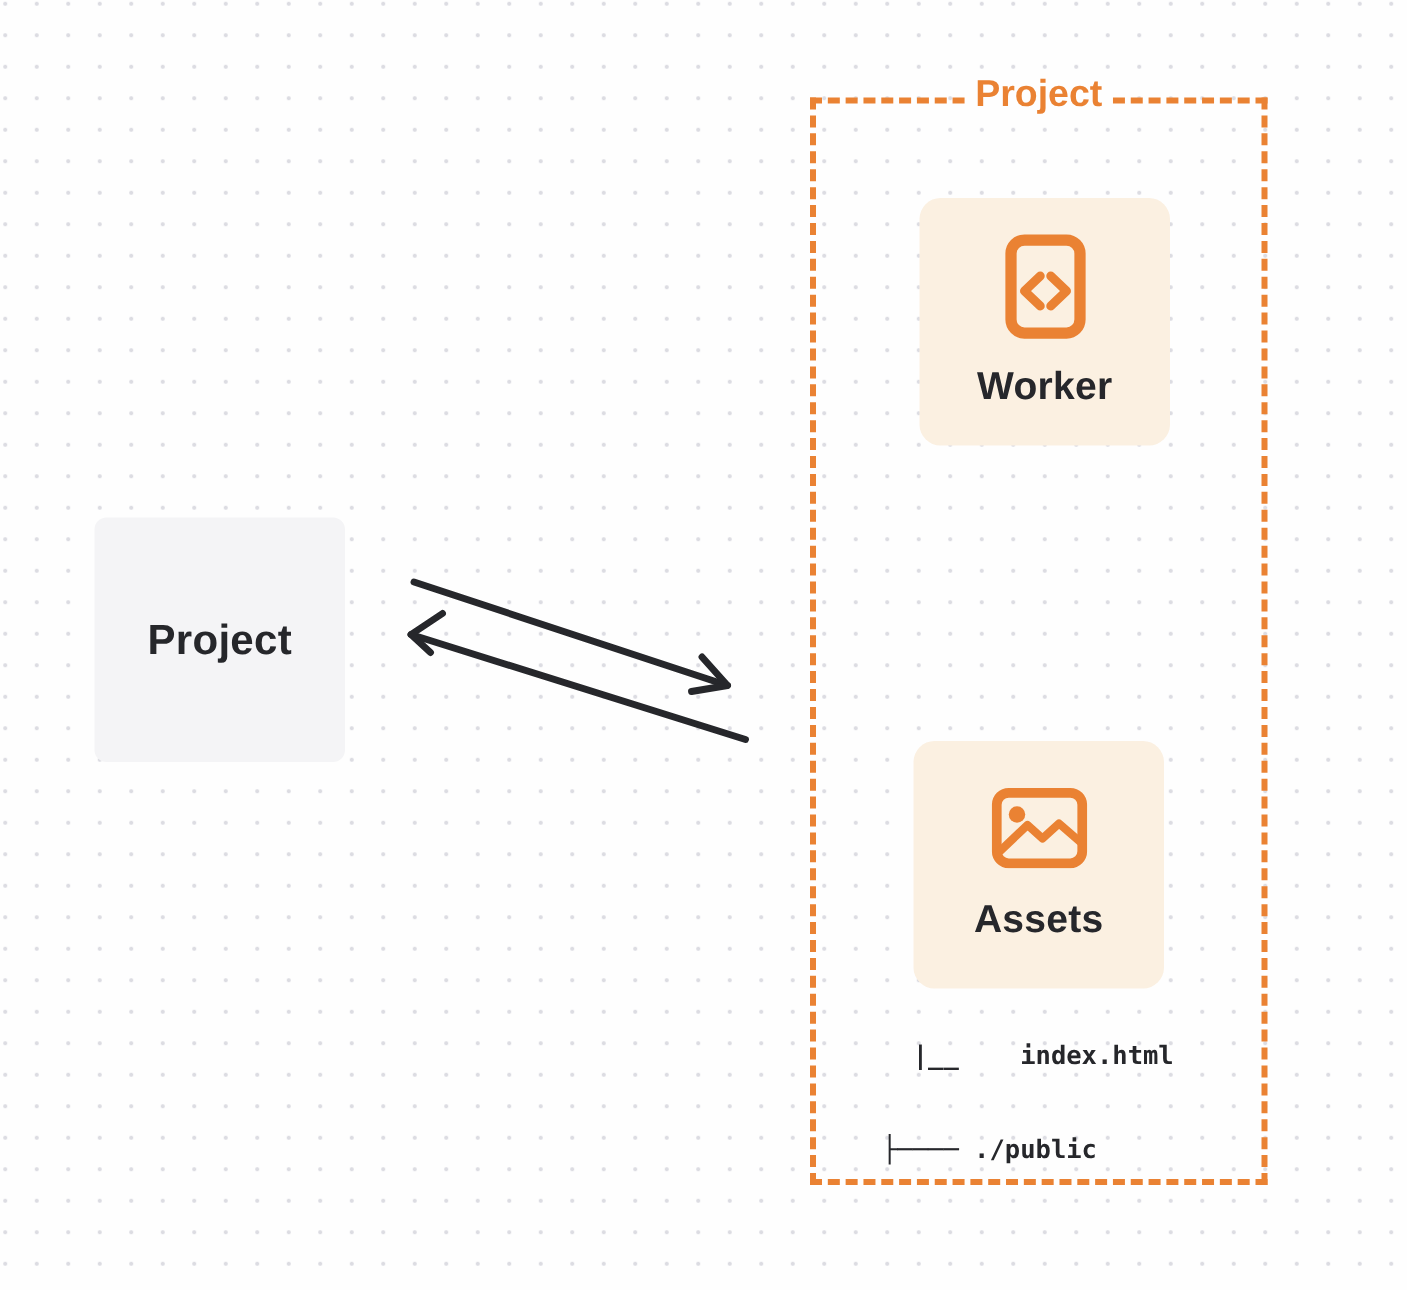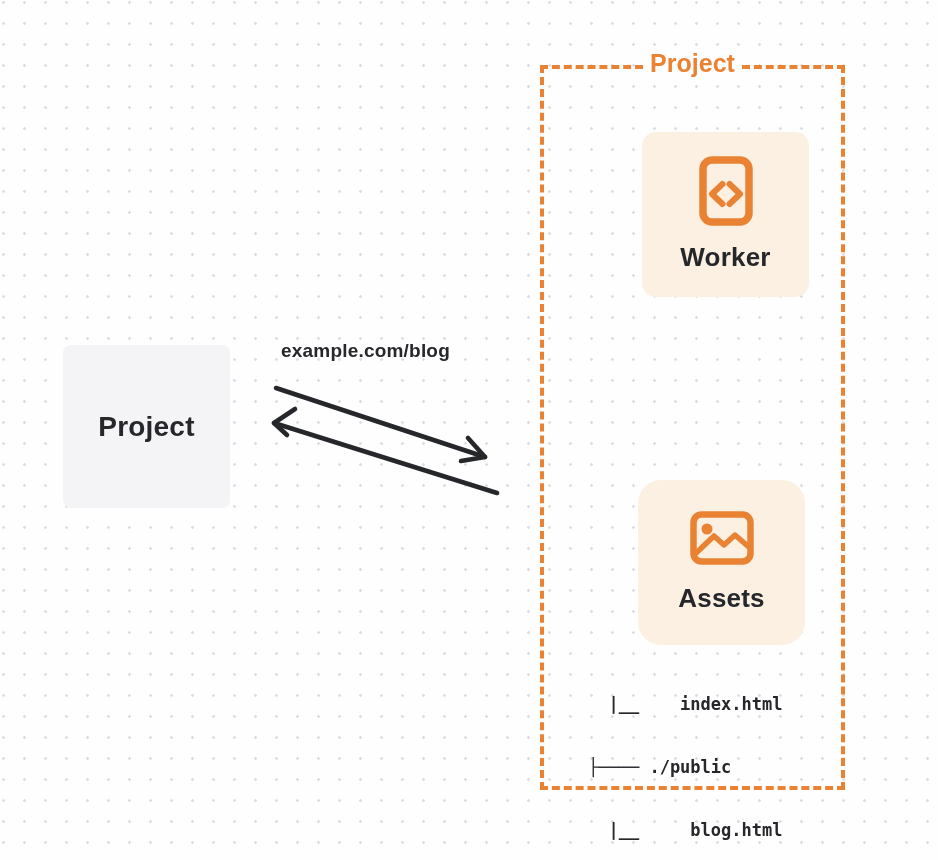--- a/index.html
+++ b/index.html
@@ -58,24 +58,24 @@
     font-size: 25px; font-weight: 700;
     white-space: nowrap;
   }
 
   .node-card {
     position: absolute;
     width: 167px; height: 165px;
     background: var(--card-bg, #FBF0E1);
     border-radius: 14px;
     display: flex; flex-direction: column;
-    align-items: center; justify-content: center; margin-left: 29px;
+    align-items: center; justify-content: center;
   }
   .node-card.worker { left: 69px; top: 63px; }
-  .node-card.assets { left: 65px; top: 411px; border-radius: 23px; }
+  .node-card.assets { left: 65px; top: 425px; }
 
   .node-icon { color: var(--accent, #EA8233); line-height: 0; }
   .worker .node-icon { margin-bottom: 16px; }
   .assets .node-icon { margin-bottom: 18px; }
 
   .node-label {
     font-size: 26px; font-weight: 700;
     letter-spacing: 0.2px;
   }
 
@@ -91,21 +91,20 @@
 </style>
 </head>
 <body style="--accent: #EA8233; --card-bg: #FBF0E1; --client-bg: #F4F4F6; --ink: #26272B; --canvas-bg: #FEFEFE; --dot: #DCDCE2;">
 
 <div class="canvas">
 
   <div class="client-box">
     <span>Project</span>
   </div>
 
-  <div class="request-label">example.com/blog</div>
 
   <svg class="arrows-svg" width="260" height="140" viewBox="0 0 260 140" aria-hidden="true">
     <g stroke="#26272B" stroke-width="4.6" fill="none" stroke-linecap="round" stroke-linejoin="round">
       <path d="M21 20 L230 89"></path>
       <path d="M213 70 L230 89 L206 93"></path>
       <path d="M242 125 L19 55"></path>
       <path d="M40 41 L19 55 L32 67"></path>
     </g>
   </svg>
 
@@ -130,18 +129,17 @@
           <circle cx="17" cy="18" r="5.5" fill="currentColor" stroke="none"></circle>
           <path d="M4 44 L24 25 L34 34 L45 24 L60 37" fill="none" stroke="currentColor" stroke-width="5.5" stroke-linecap="round" stroke-linejoin="round"></path>
         </svg>
       </span>
       <div class="node-label">Assets</div>
     </div>
 
     <div class="file-tree">
       <div>  |__    index.html</div>
       <div>├──── ./public</div>
-      <div>  |__     blog.html</div>
       
     </div>
   </div>
 
 </div>
 
 </body></html>

